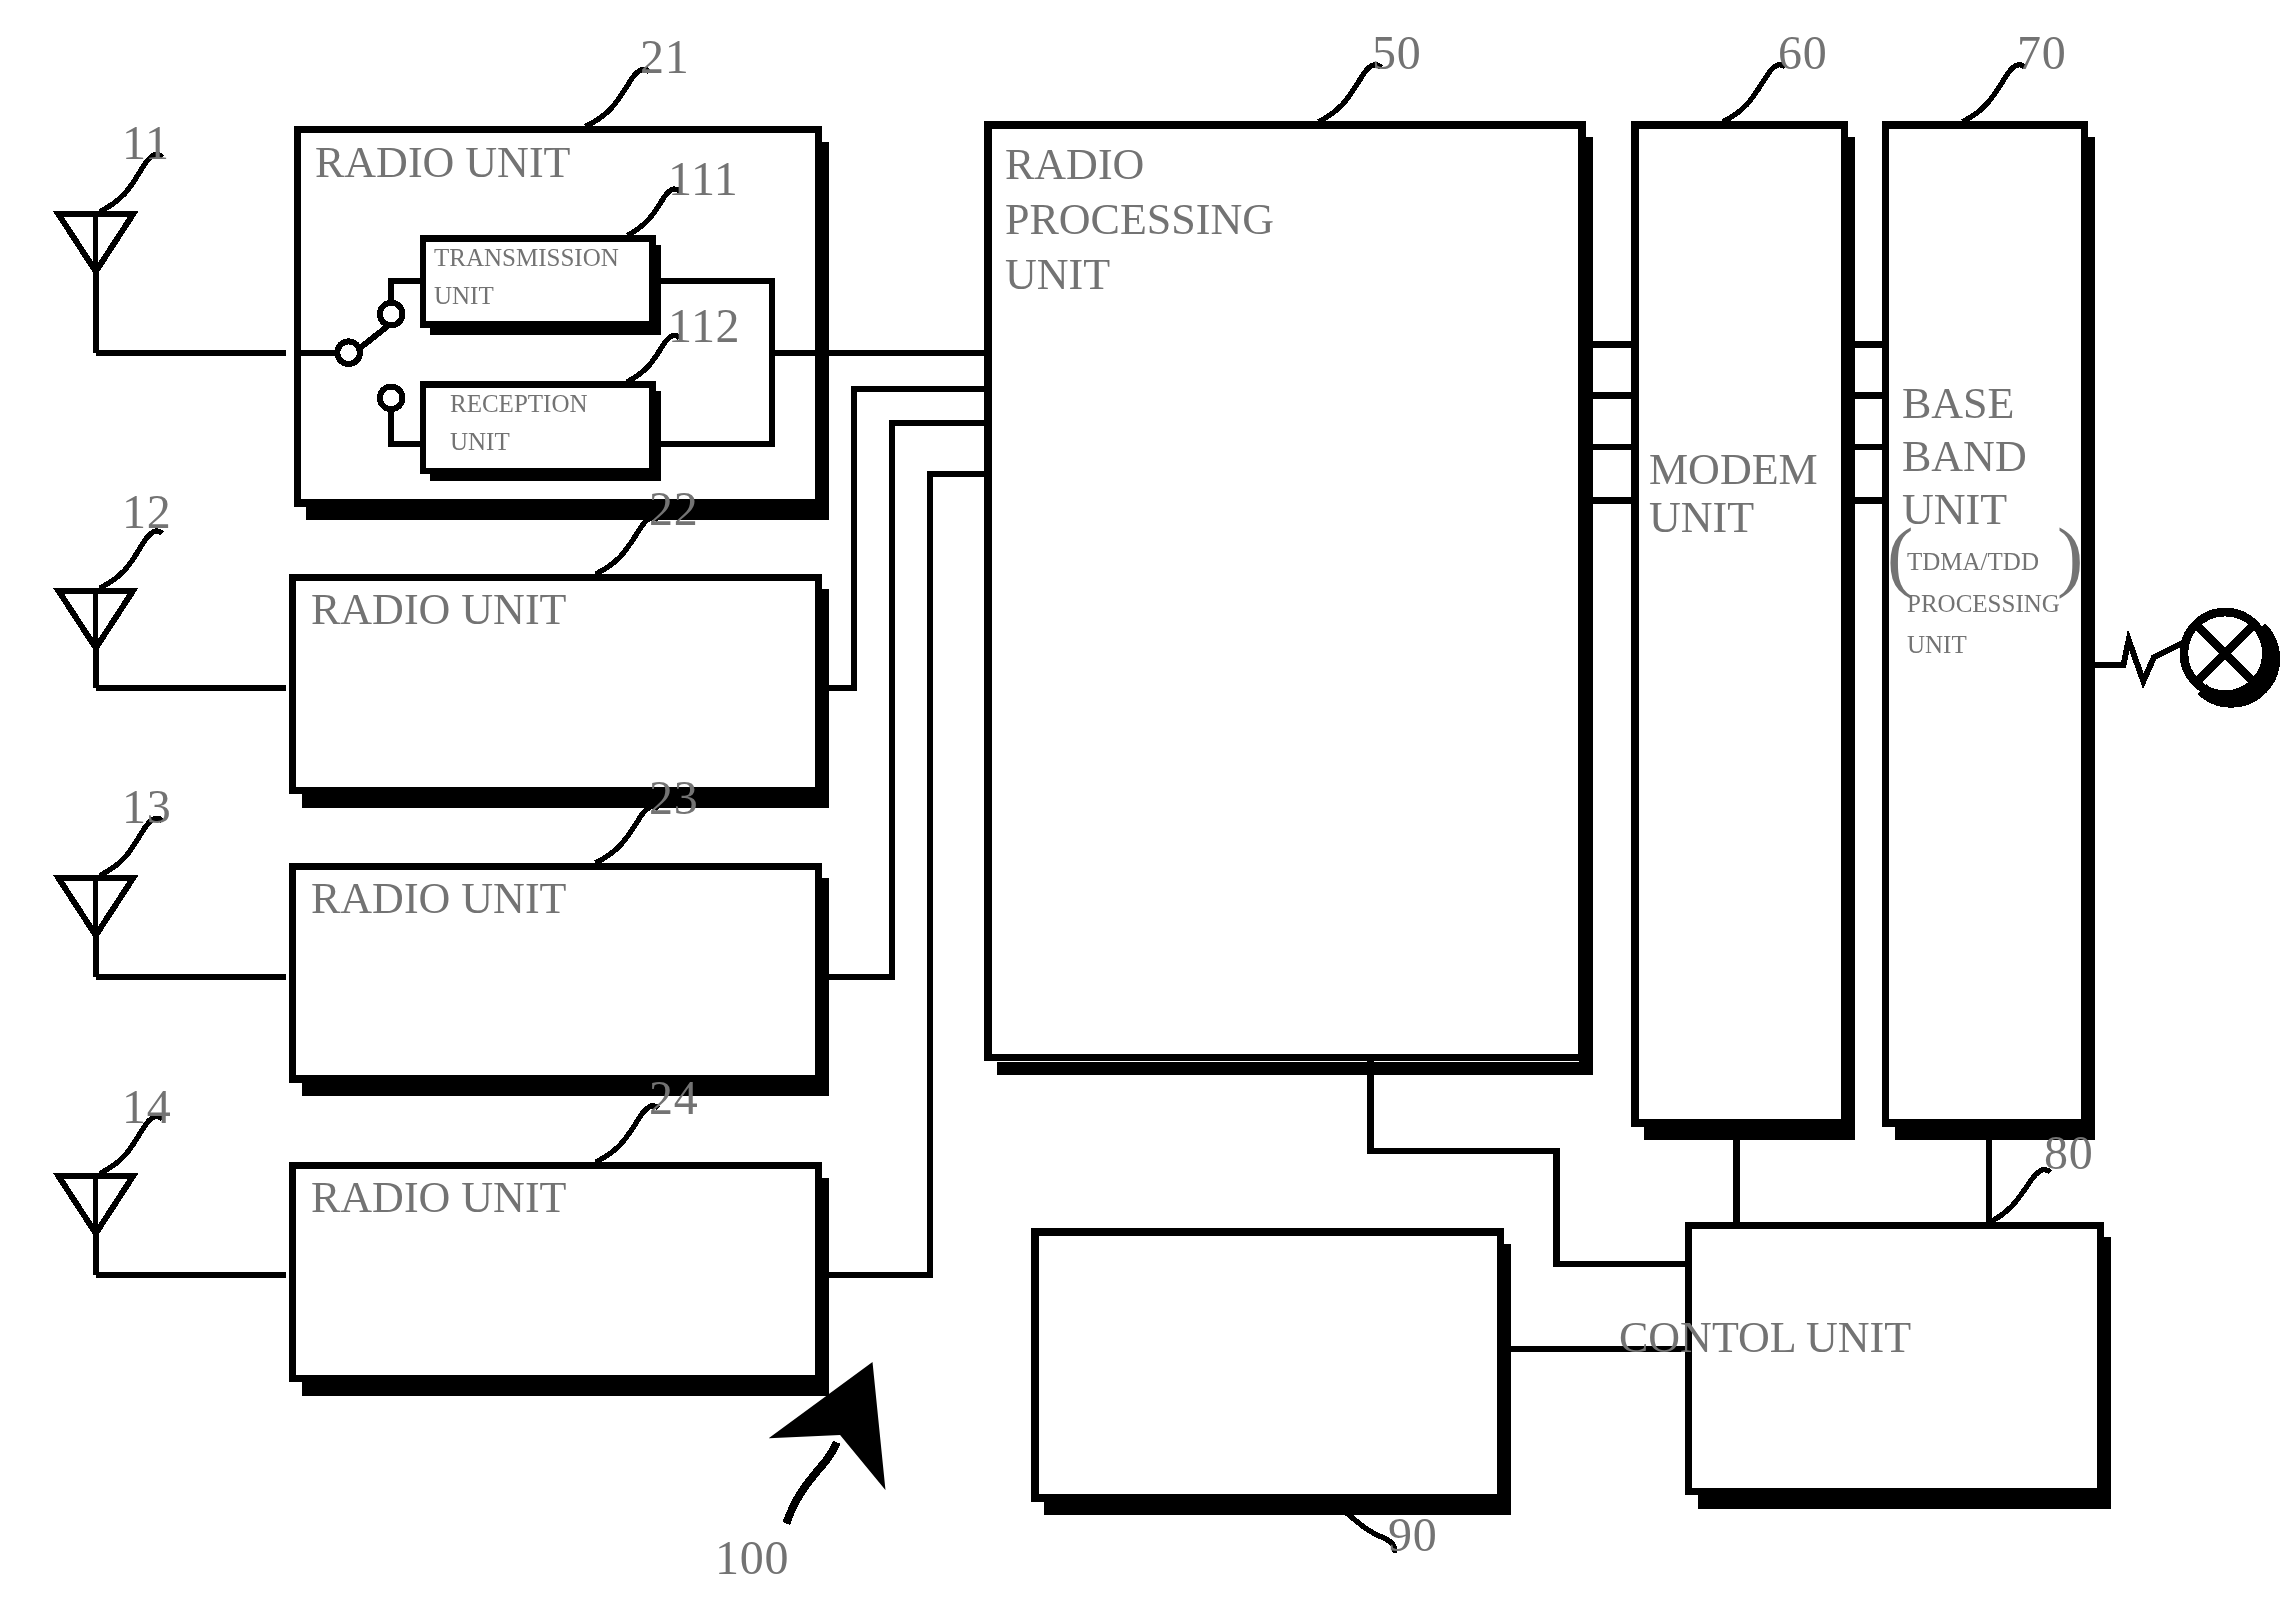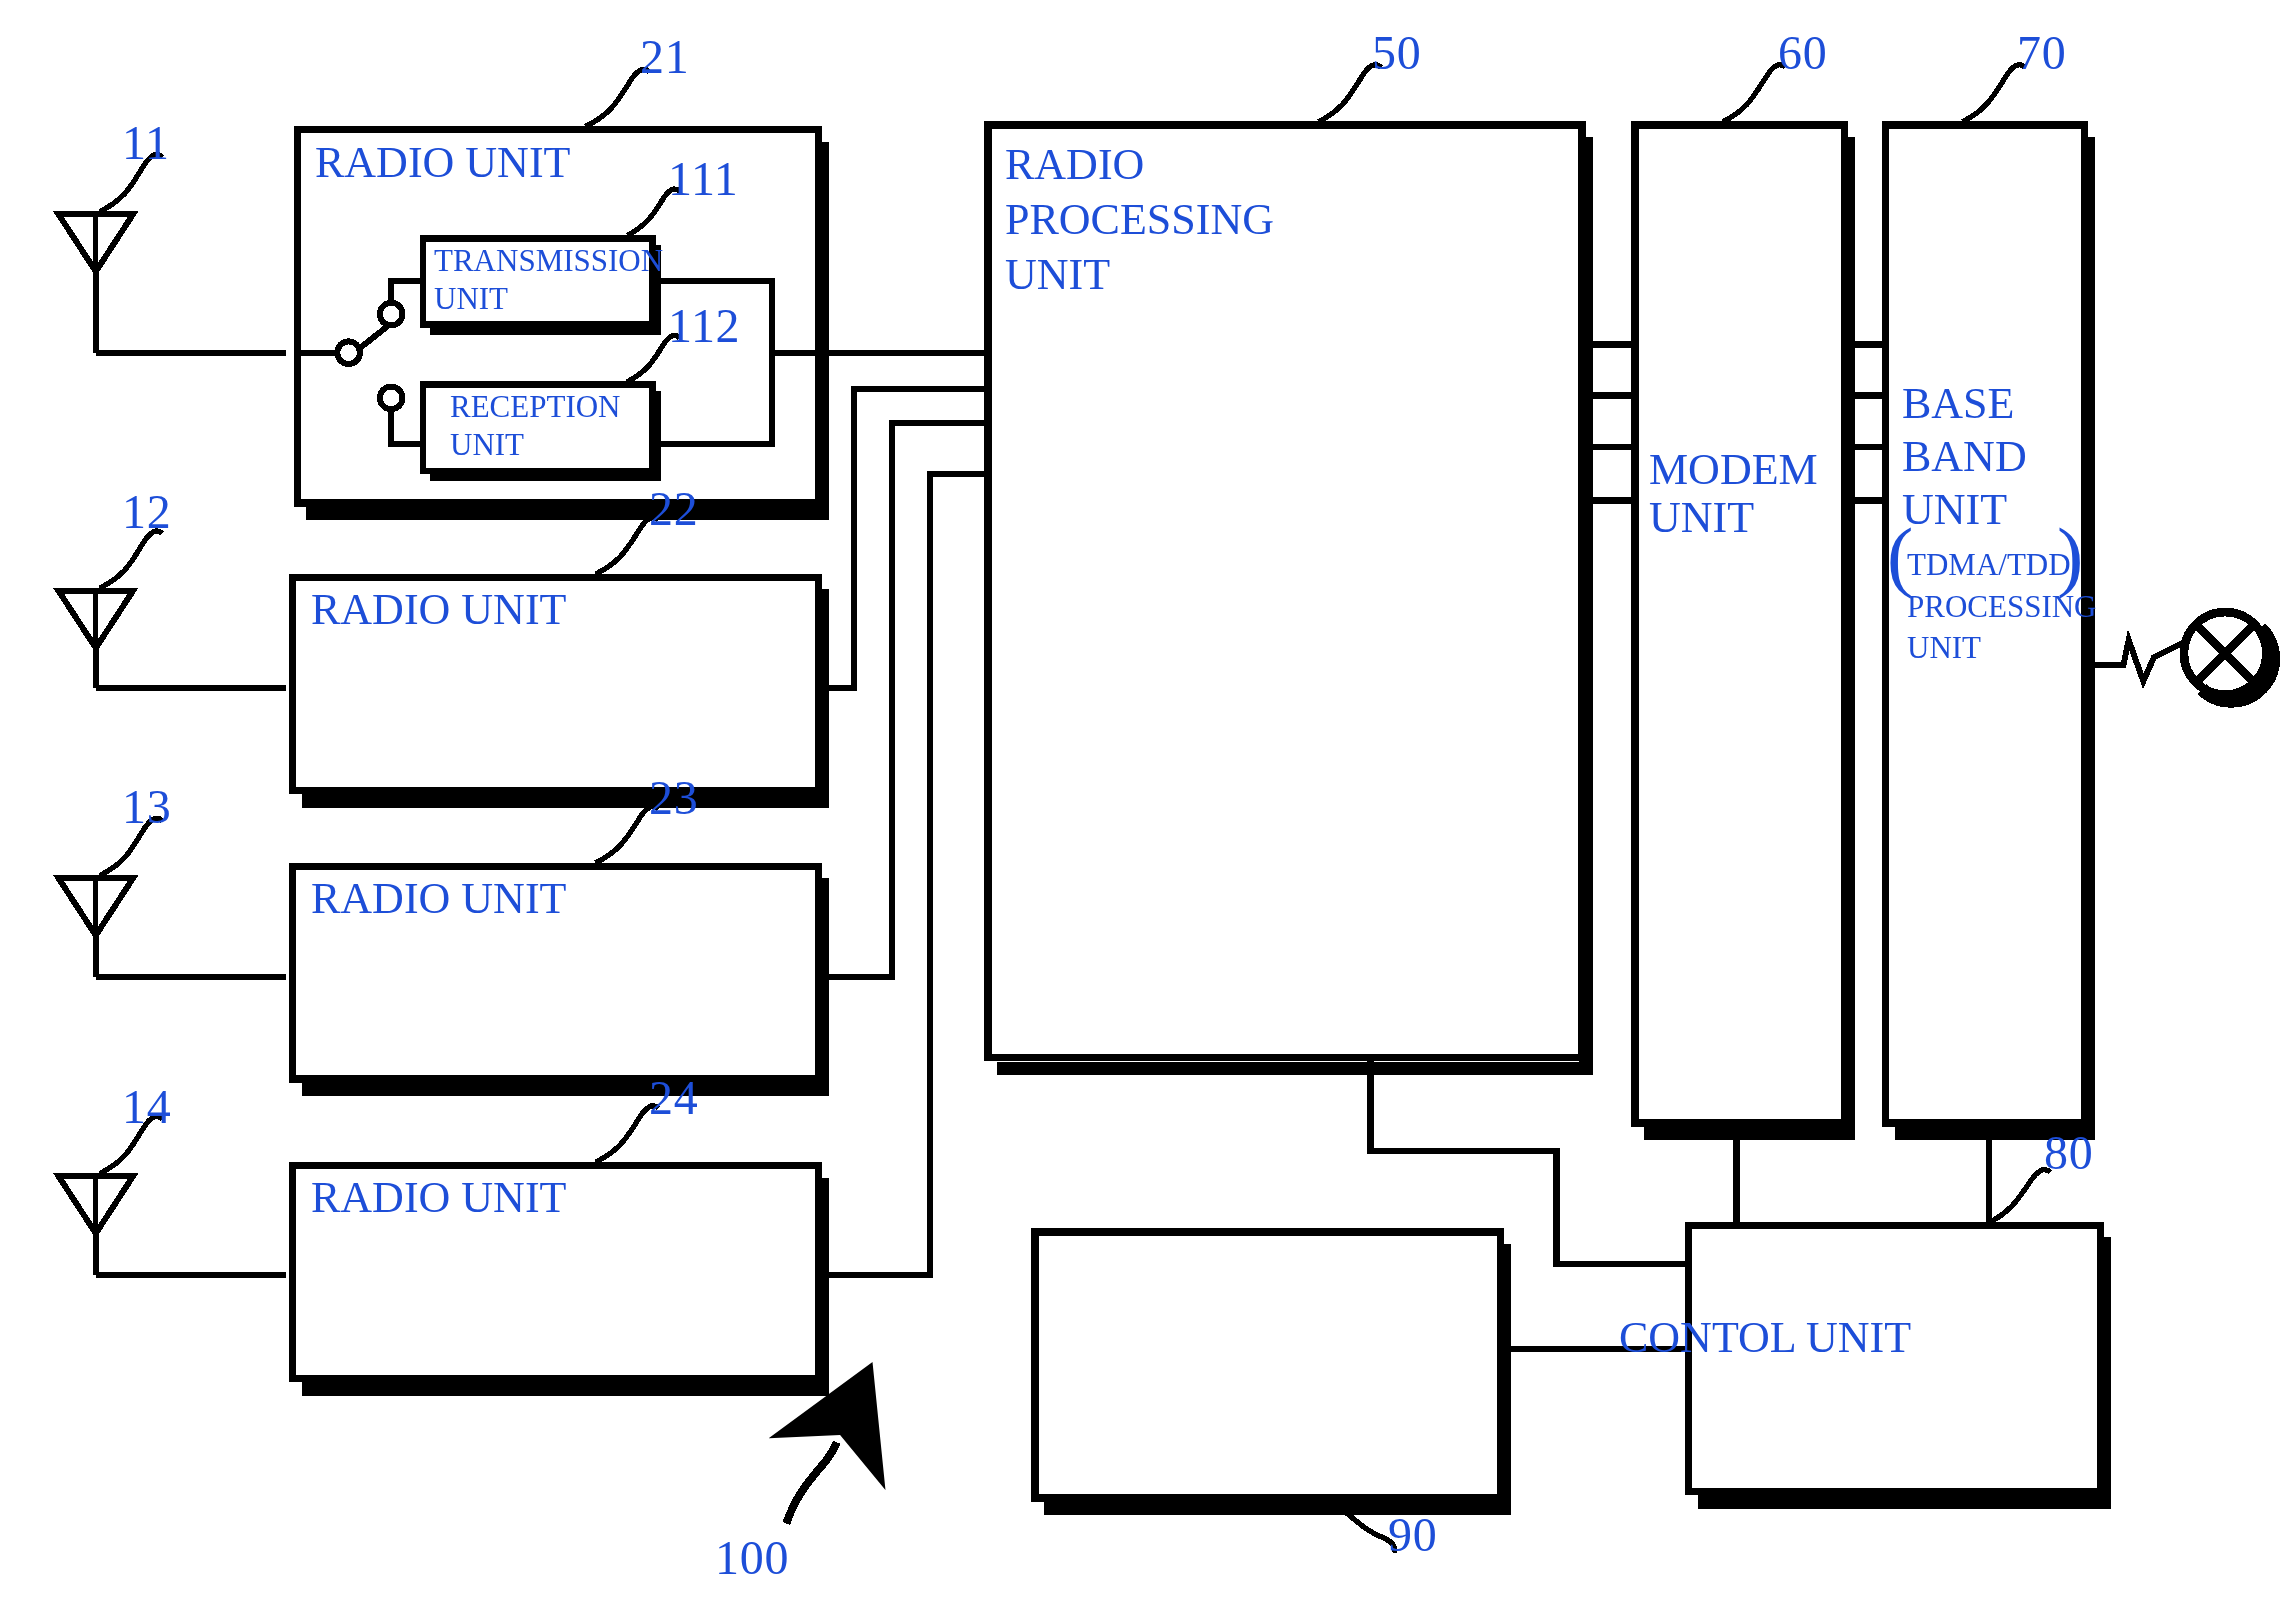--- a/index.html
+++ b/index.html
@@ -2,24 +2,24 @@
 <html style="font-size:10.6px"><head>
 <meta charset="utf-8">
 <title>Patent Block Diagram</title>
 <style>
   html,body{margin:0;padding:0;background:#ffffff;}
   body{width:2295px;height:1606px;overflow:hidden;
        font-family:"Liberation Serif","DejaVu Serif",serif;color:#000;}
   #stage{position:relative;width:2295px;height:1606px;background:#fff;}
   svg#art{position:absolute;left:0;top:0;width:2295px;height:1606px;}
   .lbl{position:absolute;font-family:"Liberation Serif","DejaVu Serif",serif;
-       color:#1d4ed8;white-space:pre;line-height:1.06;}
+       color:#737373;white-space:pre;line-height:1.06;}
   .refnum{font-size:48px;letter-spacing:0.7px;}
   .boxtitle{font-size:44px;}
-  .boxtitle-xs{font-size:31px;line-height:1.12;}
+  .boxtitle-xs{font-size:25px;line-height:1.12;}
 </style>
 </head>
 <body>
 
 <div id="stage">
 
 <svg id="art" viewBox="0 0 3450 2414">
   <defs>
     <marker id="arrowhead" markerWidth="16" markerHeight="16" refX="3" refY="8" orient="auto">
       <path d="M0,0 L14,8 L0,16 L4,8 Z" fill="#000"></path>

